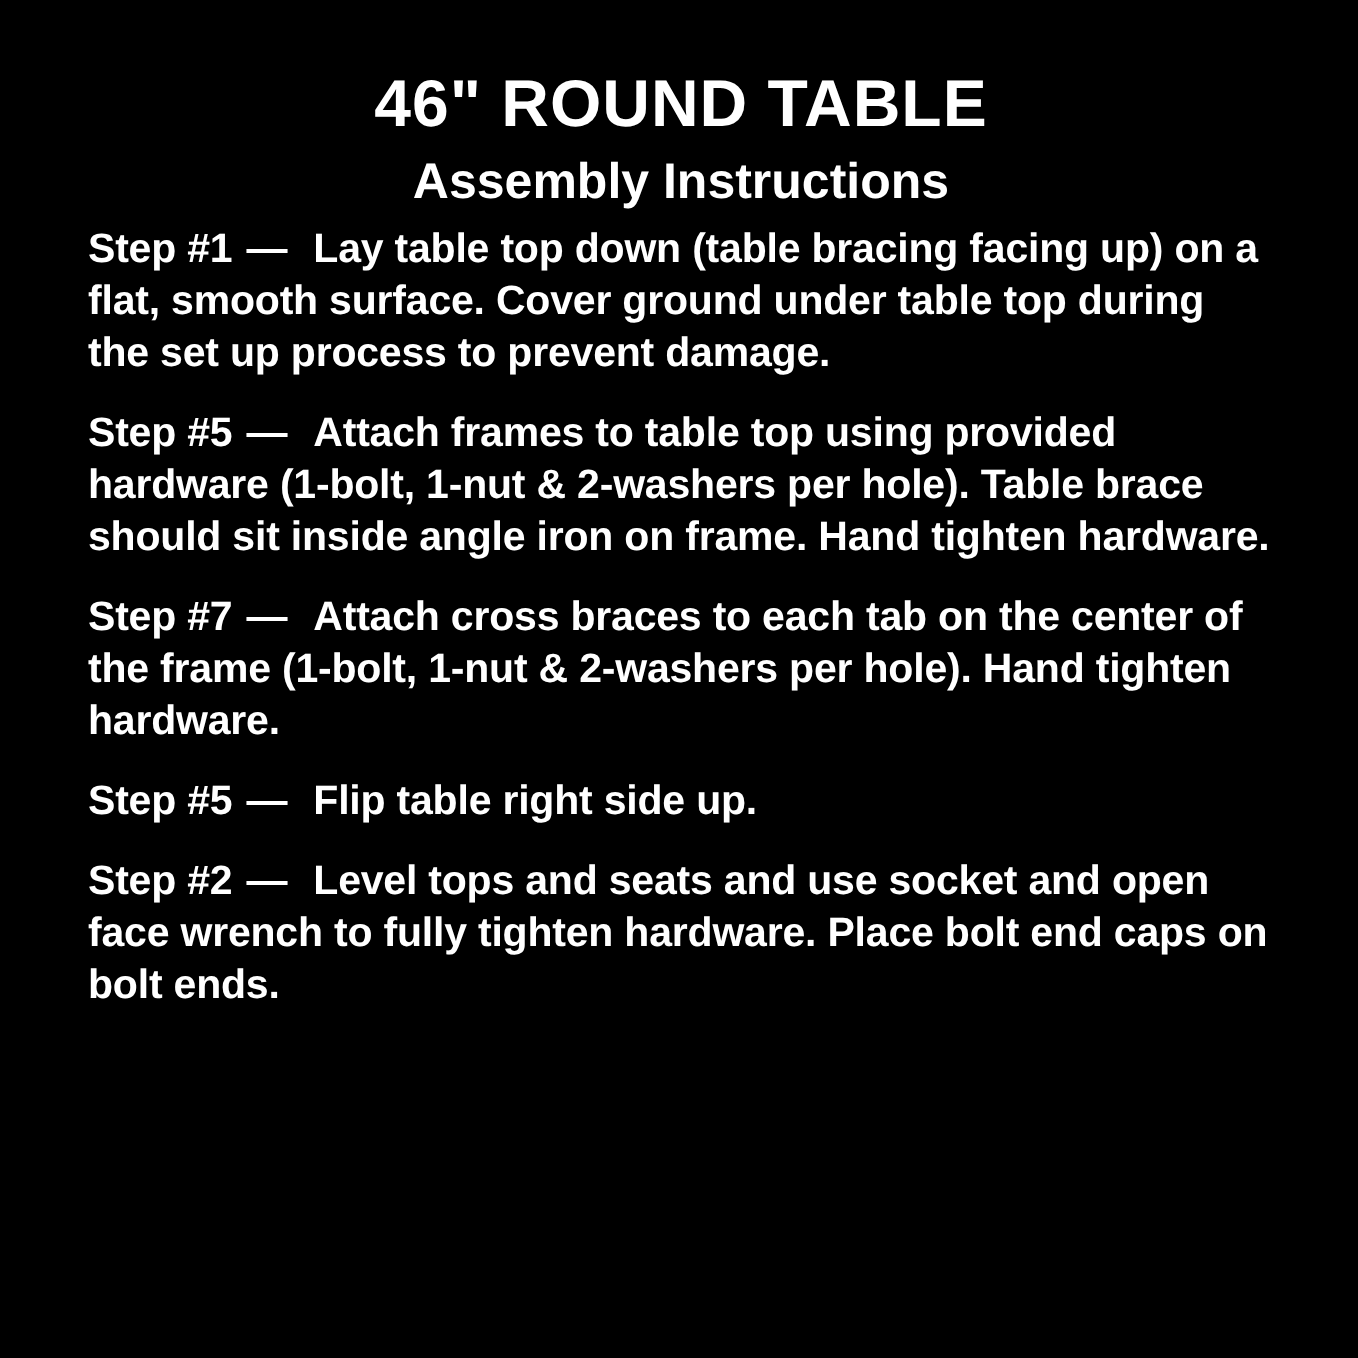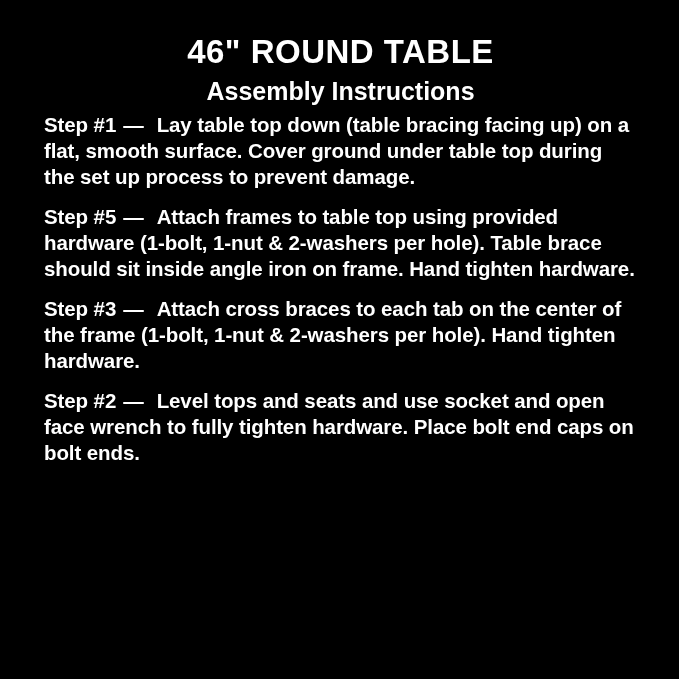--- a/index.html
+++ b/index.html
@@ -51,19 +51,22 @@
   <h2 class="doc-subtitle">Assembly Instructions</h2>
 
   <div class="steps">
     <p class="step">
       <span class="step-label">Step #1</span><span class="step-dash">—</span><span class="step-text">Lay table top down (table bracing facing up) on a flat, smooth surface. Cover ground under table top during the set up process to prevent damage.</span>
     </p>
     <p class="step">
       <span class="step-label">Step #5</span><span class="step-dash">—</span><span class="step-text">Attach frames to table top using provided hardware (1-bolt, 1-nut &amp; 2-washers per hole). Table brace should sit inside angle iron on frame. Hand tighten hardware.</span>
     </p>
     <p class="step">
-      <span class="step-label">Step #3</span><span class="step-dash">—</span><span class="step-text">Attach cross braces to each tab on the center of the frame (1-bolt, 1-nut &amp; 2-washers per hole). Hand tighten hardware.</span>
+      <span class="step-label">Step #7</span><span class="step-dash">—</span><span class="step-text">Attach cross braces to each tab on the center of the frame (1-bolt, 1-nut &amp; 2-washers per hole). Hand tighten hardware.</span>
+    </p>
+    <p class="step">
+      <span class="step-label">Step #5</span><span class="step-dash">—</span><span class="step-text">Flip table right side up.</span>
     </p>
     <p class="step">
       <span class="step-label">Step #2</span><span class="step-dash">—</span><span class="step-text">Level tops and seats and use socket and open face wrench to fully tighten hardware. Place bolt end caps on bolt ends.</span>
     </p>
   </div>
 </div>
 
 </body></html>

